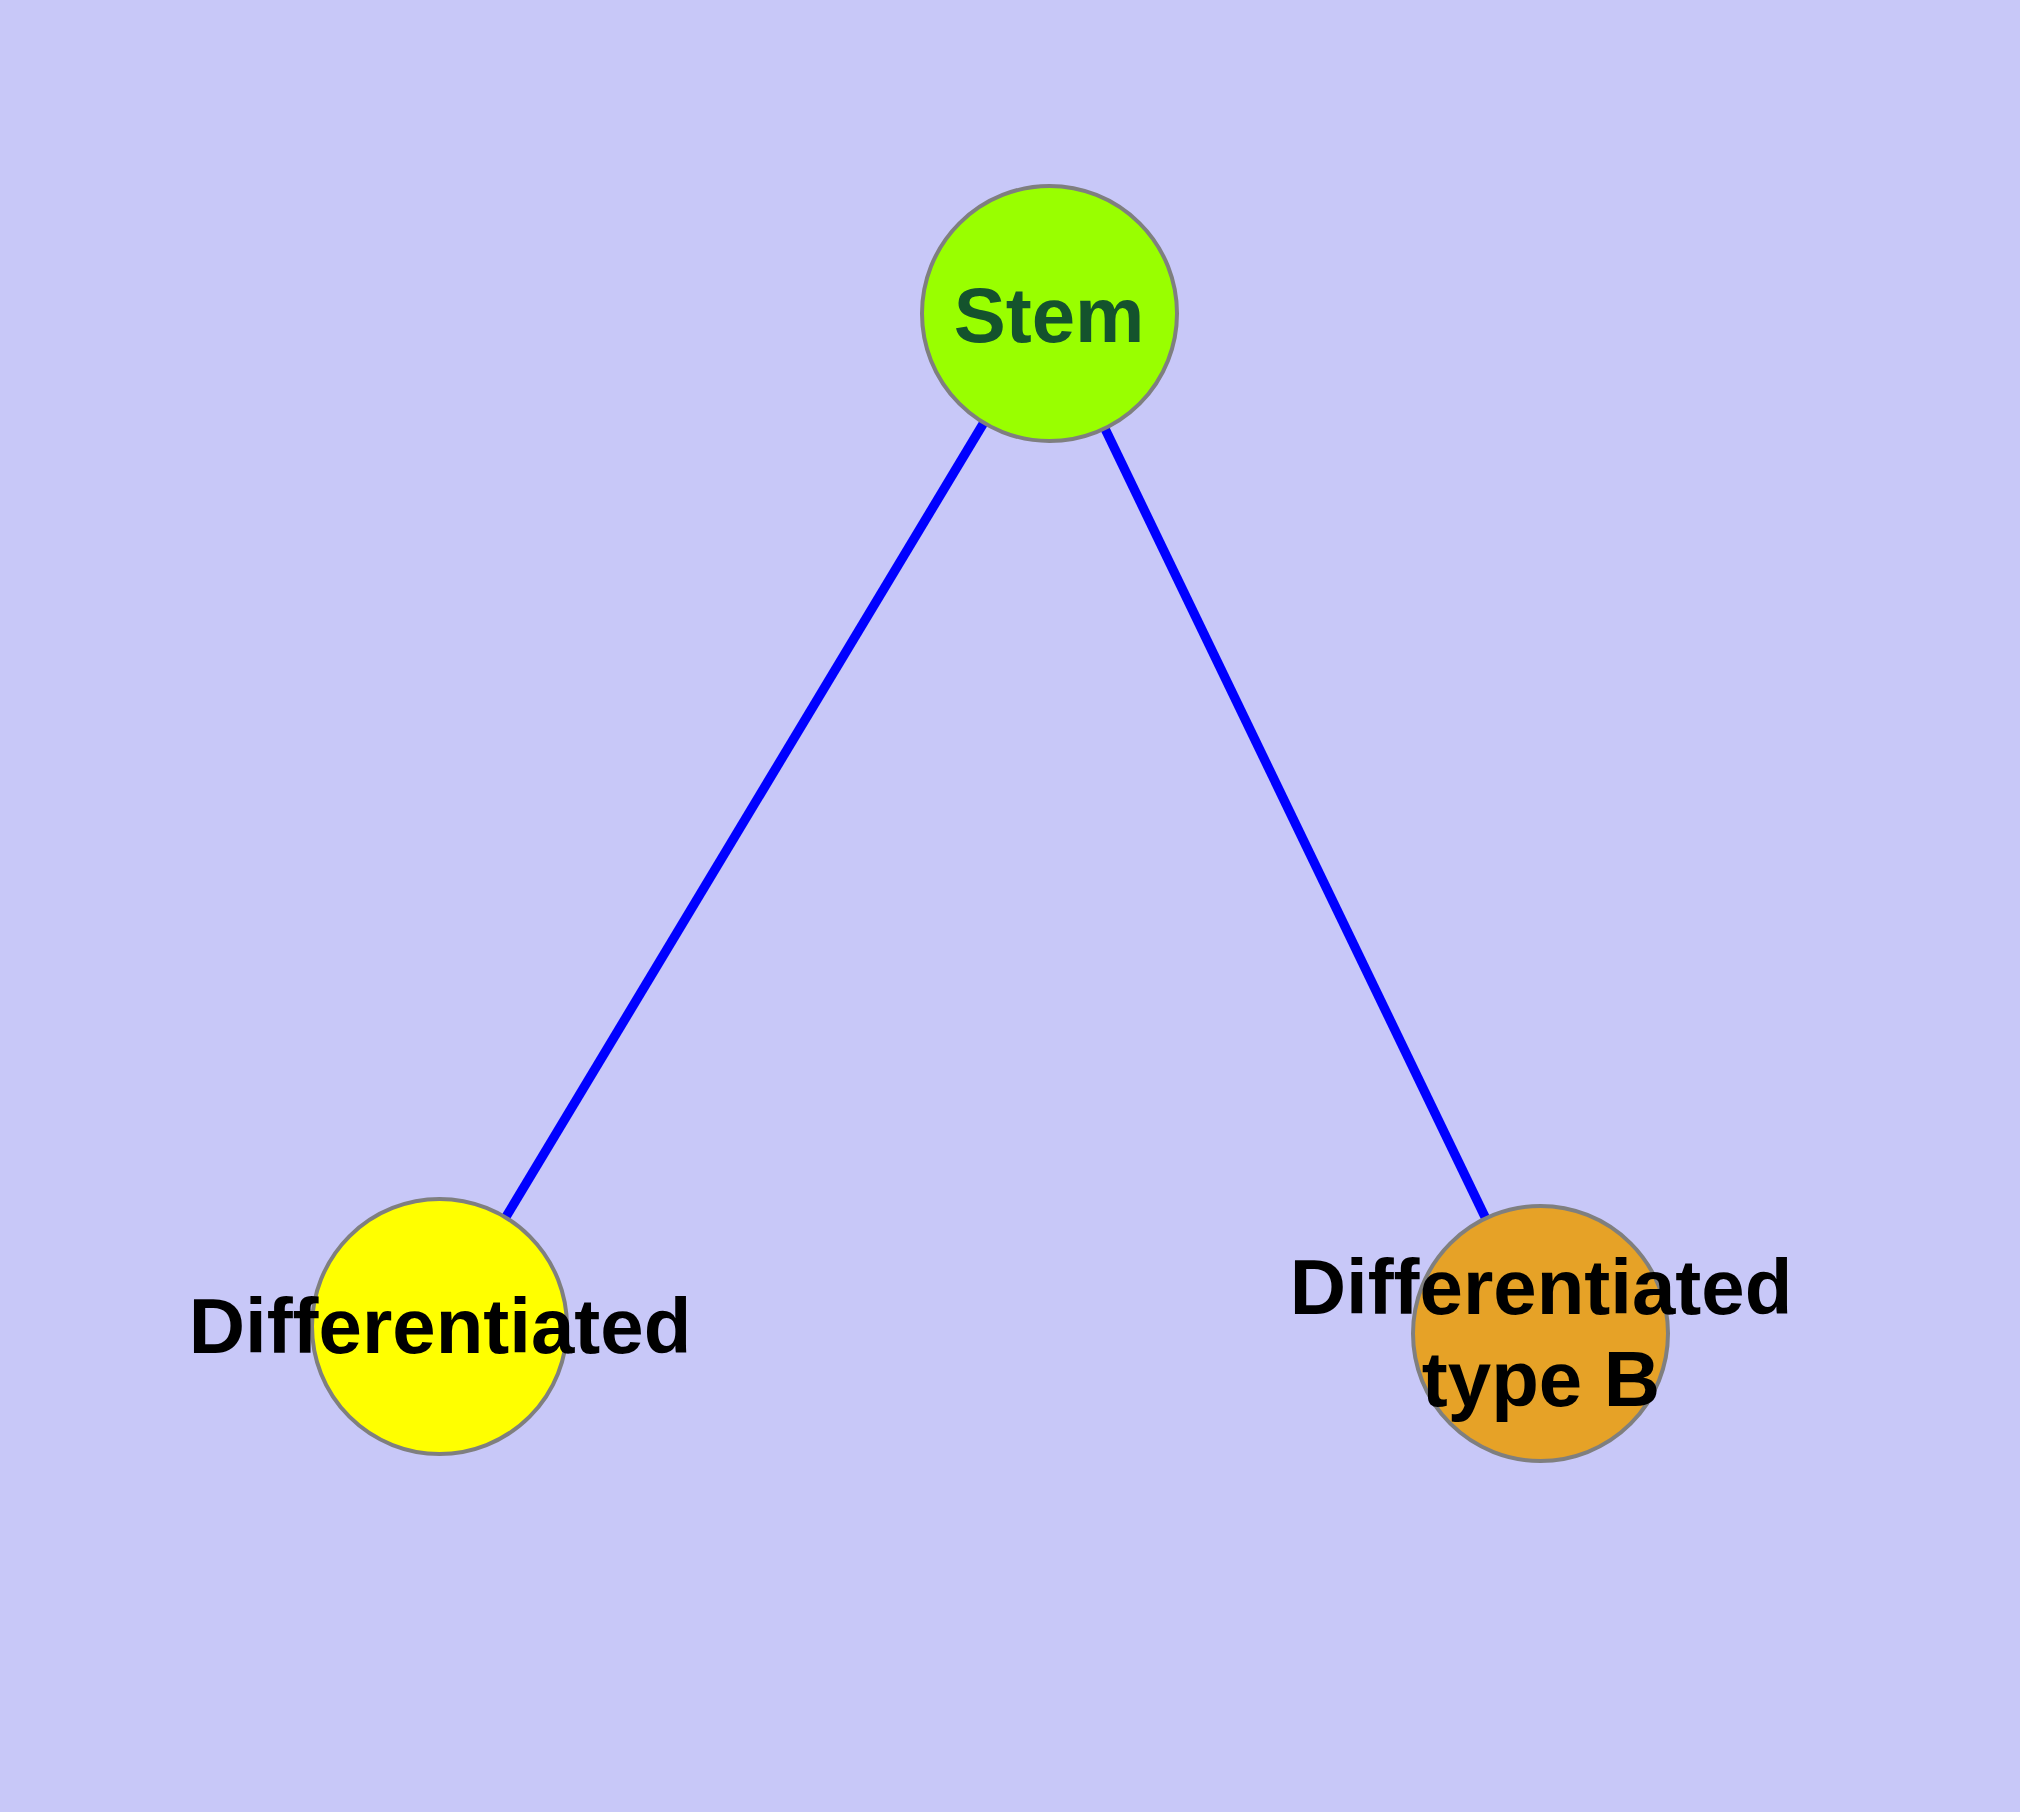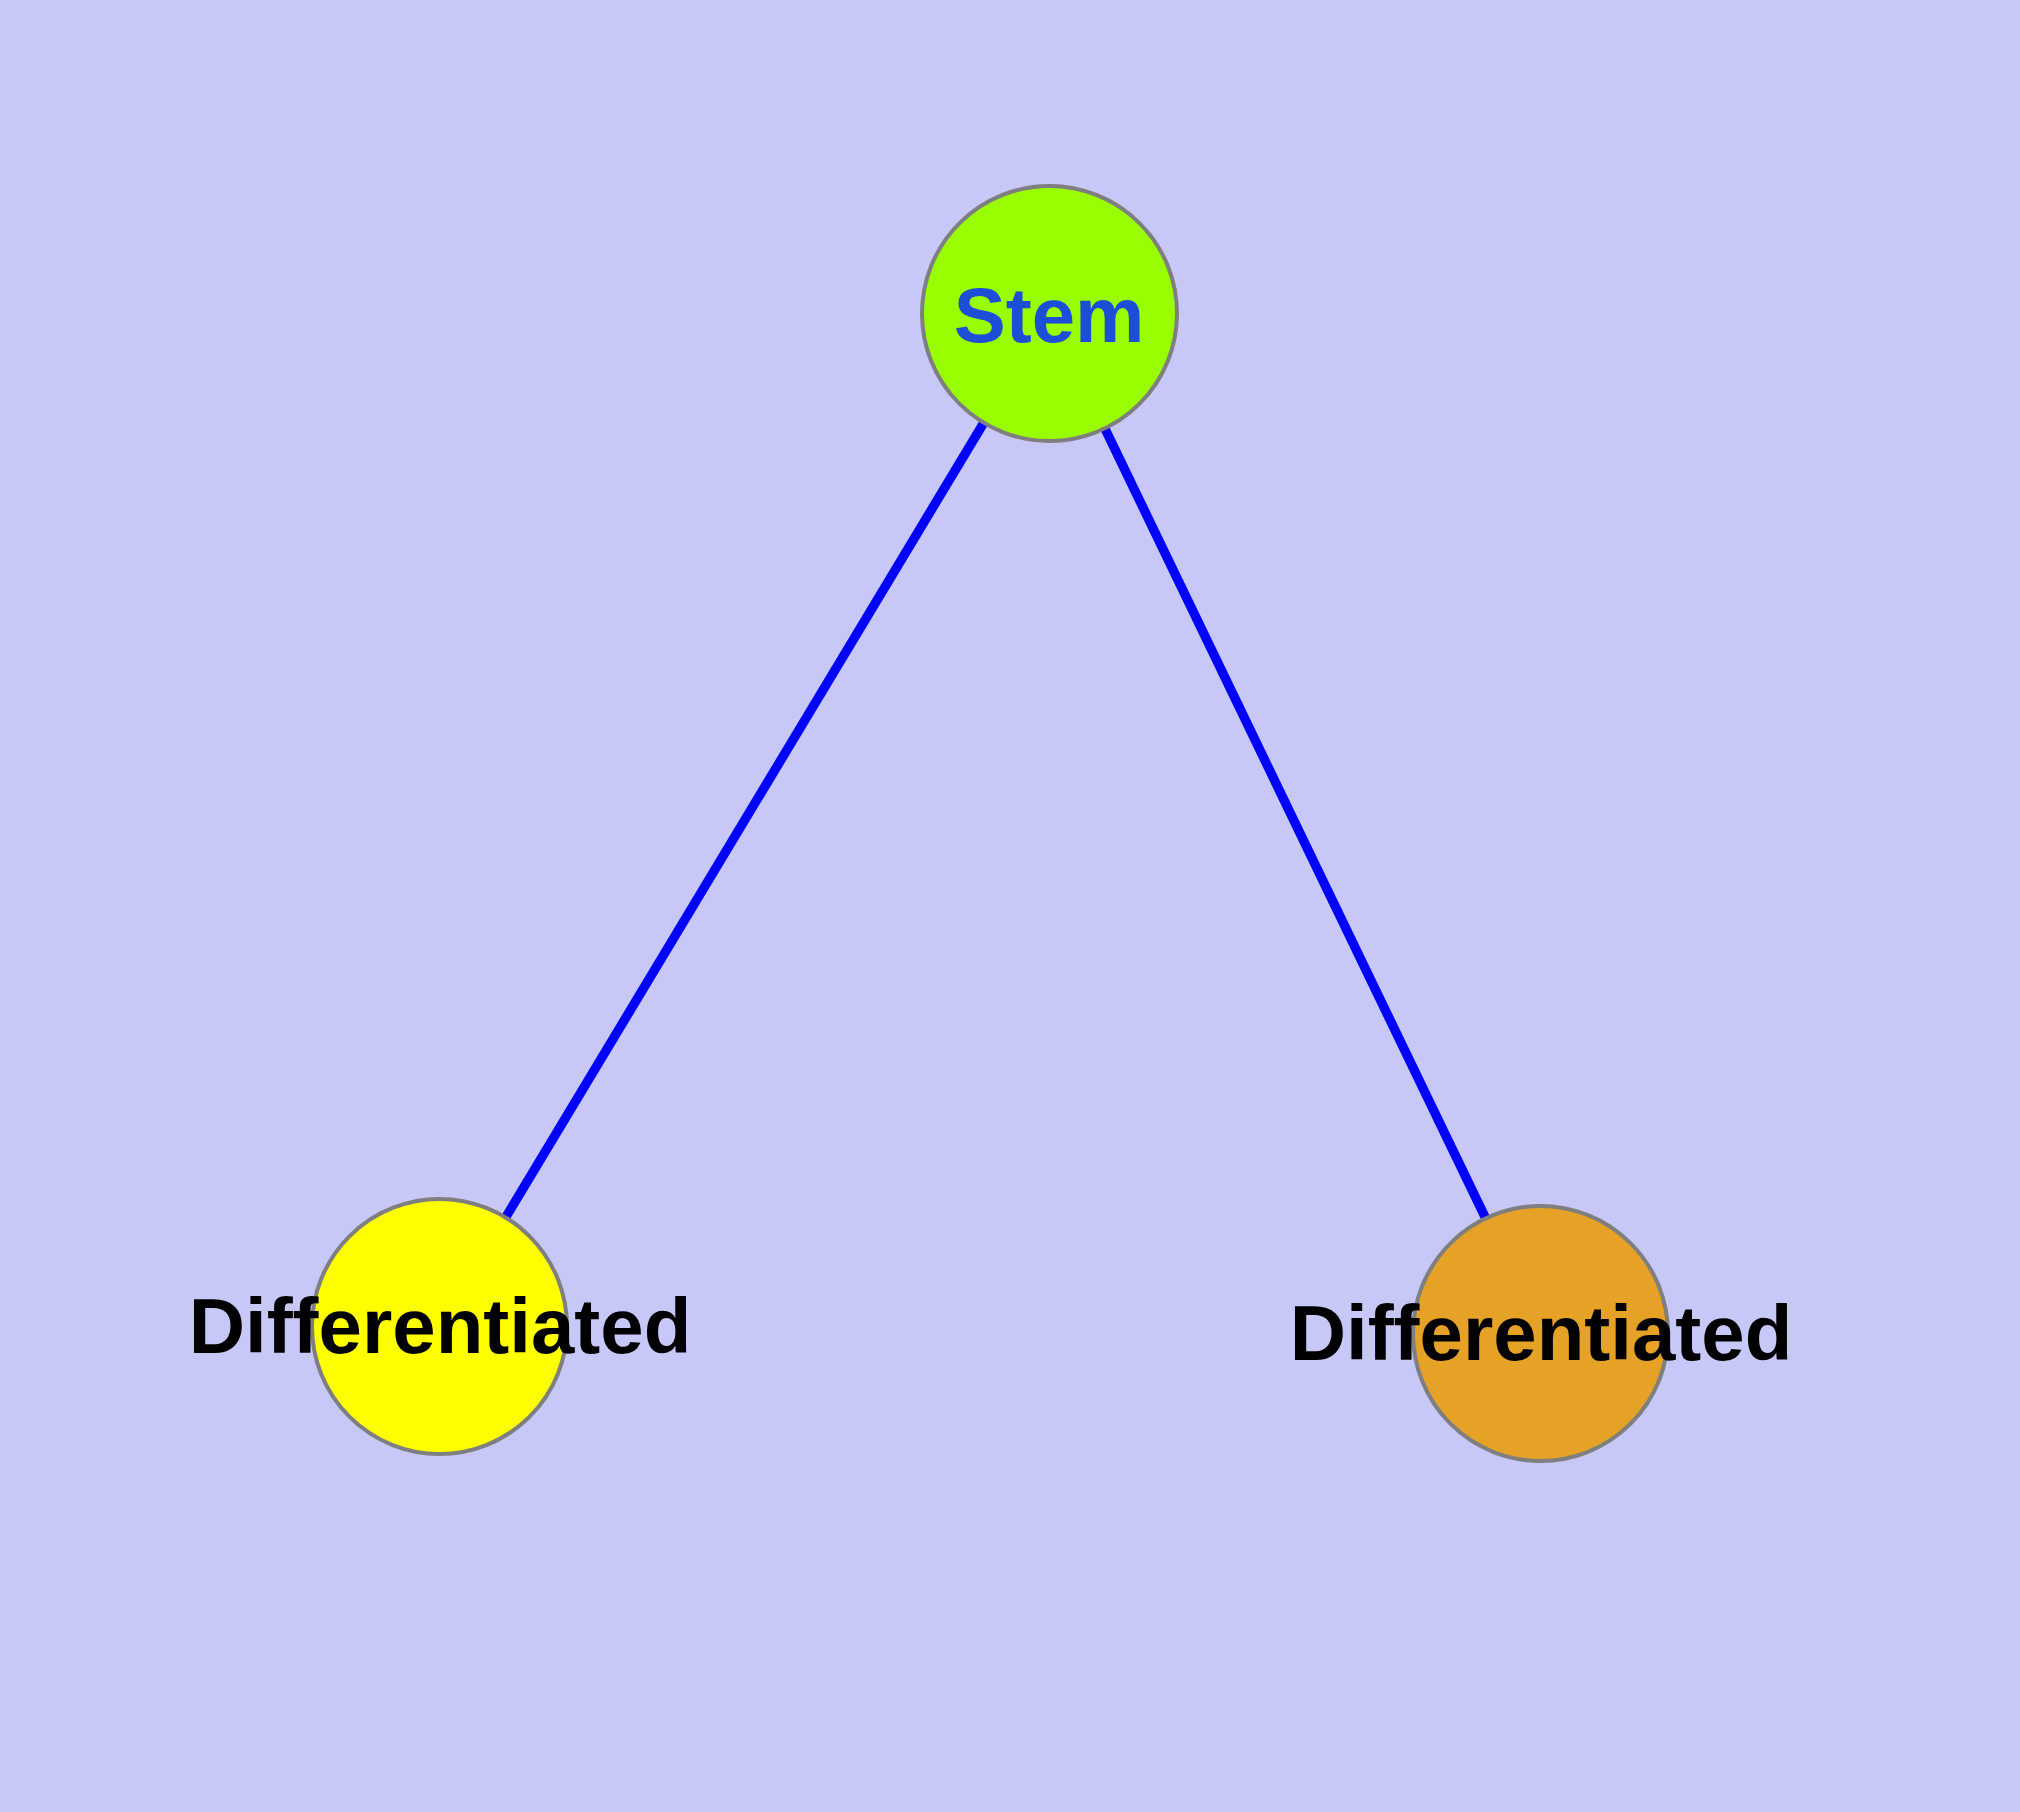--- a/index.html
+++ b/index.html
@@ -52,26 +52,27 @@
 
   <svg class="edges" viewBox="0 0 2384 2138" xmlns="http://www.w3.org/2000/svg">
     <line class="edge-line" x1="1238" y1="370" x2="519" y2="1565" stroke-width="11" stroke="#0000FF"></line>
     <line class="edge-line" x1="1238" y1="370" x2="1818" y2="1573" stroke-width="11" stroke="#0000FF"></line>
   </svg>
 
   <div class="node node-stem" style="background: rgb(153, 255, 0); border-color: rgb(127, 127, 127);"></div>
   <div class="node node-a" style="background: rgb(255, 255, 0); border-color: rgb(127, 127, 127);"></div>
   <div class="node node-b" style="background: rgb(230, 162, 39); border-color: rgb(127, 127, 127);"></div>
 
-  <div class="label label-stem" style="color: #1d4ed8;">
+  <div class="label label-stem" style="color: #14532d;">
     <span class="line">Stem</span>
   </div>
 
   <div class="label label-a" style="color: rgb(0, 0, 0);">
     <span class="line">Differentiated</span>
   </div>
 
   <div class="label label-b" style="color: rgb(0, 0, 0);">
     <span class="line">Differentiated</span>
+    <span class="line">type B</span>
   </div>
 
 </div>
 
 
 </body></html>

